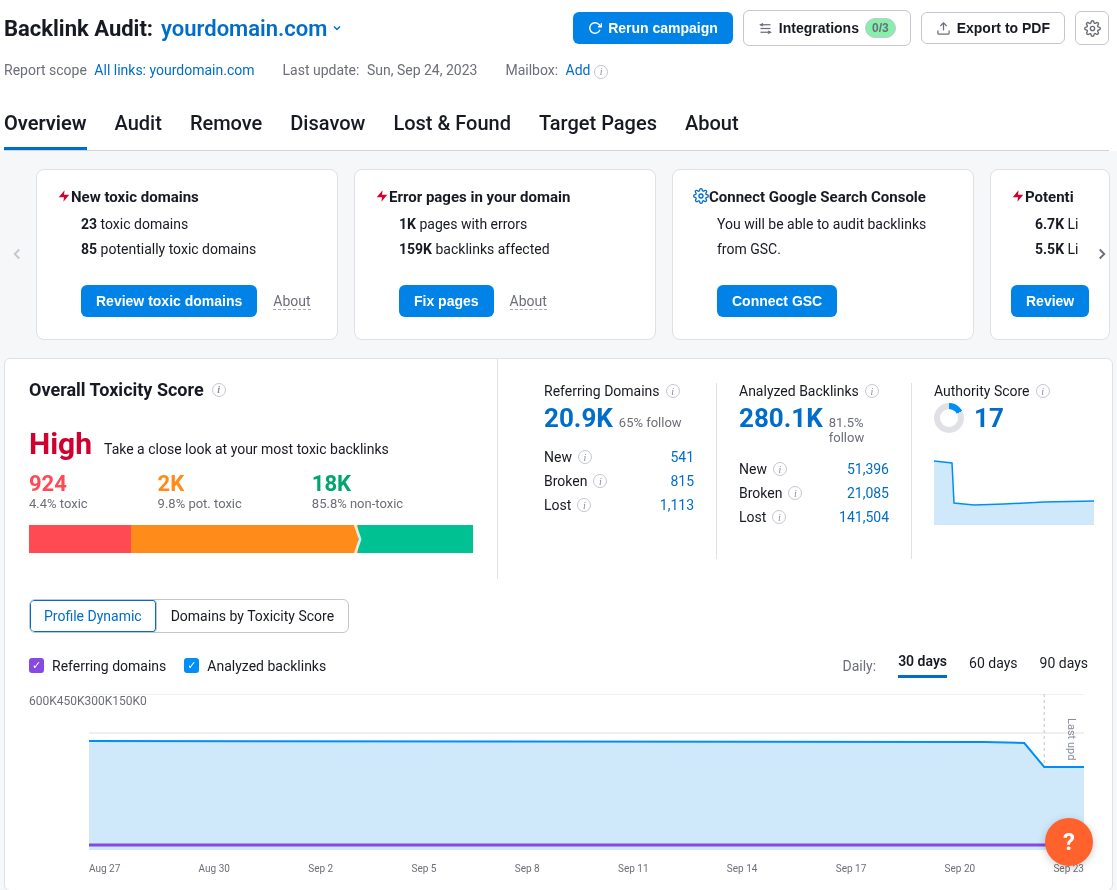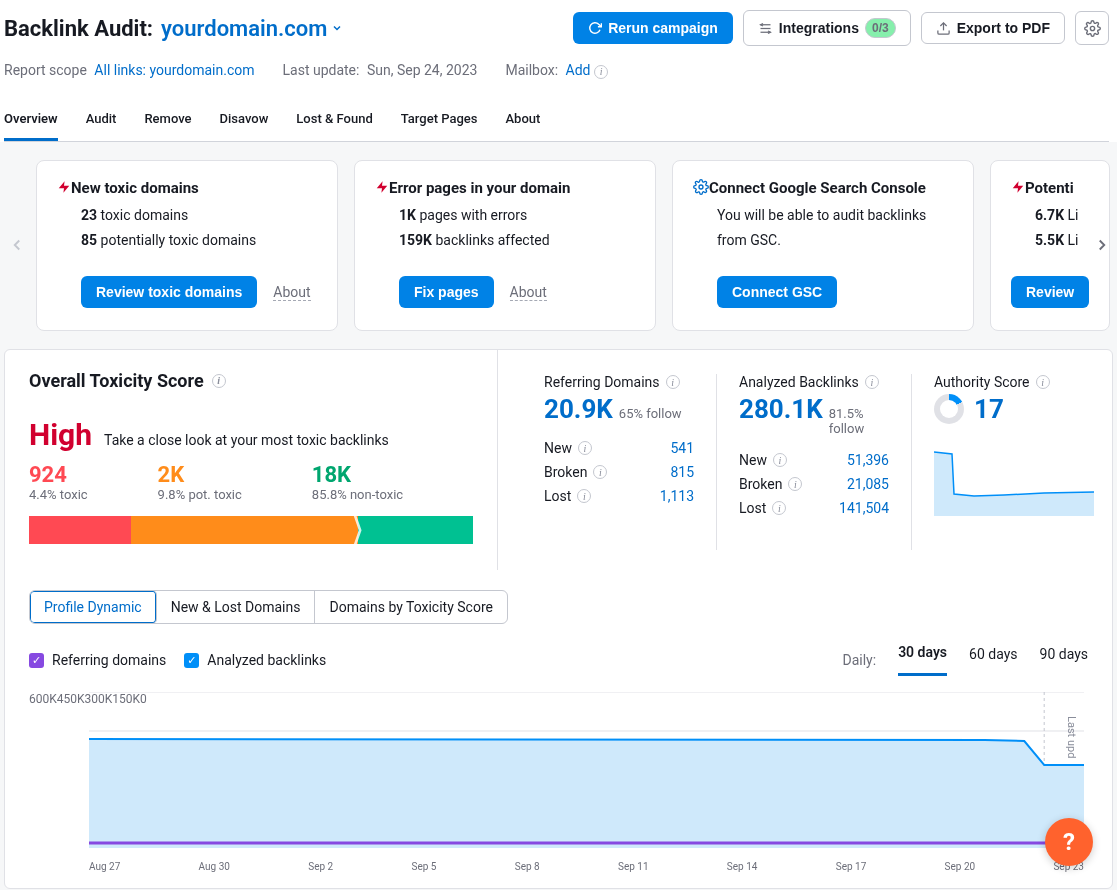--- a/index.html
+++ b/index.html
@@ -11,21 +11,21 @@
 .page-title .domain{color:#006dca;font-weight:600;display:inline-flex;align-items:center;gap:4px}
 .header-actions{margin-left:auto;display:flex;align-items:center;gap:10px}
 .btn{display:inline-flex;align-items:center;gap:6px;border-radius:6px;padding:7px 14px;font-size:14px;font-weight:600;cursor:pointer;border:1px solid transparent;white-space:nowrap}
 .btn-primary{background:#0082e6;color:#fff}
 .btn-secondary{background:#fff;color:#171a22;border-color:#c4c7cf}
 .btn-secondary .pill{background:#86efac;border:1px solid #c4c7cf;border-radius:10px;padding:2px 6px;font-size:12px;font-weight:600;color:#6c6e79}
 .icon-btn{width:34px;height:34px;display:inline-flex;align-items:center;justify-content:center;border:1px solid #c4c7cf;border-radius:6px;background:#fff;cursor:pointer}
 .meta-row{display:flex;align-items:flex-start;gap:28px;font-size:14px;color:#6c6e79;margin-top:16px}
 .meta-row .lbl{margin-right:4px}
 .tabs{display:flex;gap:28px;border-bottom:1px solid #d1d4db;margin-top:22px}
-.tab{padding:10px 0 12px;font-size:13px;color:#171a22;cursor:pointer;font-weight:500}
+.tab{padding:10px 0 12px;font-size:20px;color:#171a22;cursor:pointer;font-weight:500}
 .tab.active{color:#171a22;font-weight:600;border-bottom:3px solid #006dca}
 .cards-row{display:flex;gap:16px;padding:18px 12px 18px 36px;align-items:stretch;position:relative}
 .carousel-arrow{position:absolute;top:50%;transform:translateY(-50%);color:#c4c7cf;cursor:pointer}
 .carousel-arrow.left{left:8px}
 .carousel-arrow.right{right:6px}
 .card{background:#fff;border:1px solid #e0e1e6;border-radius:8px;padding:18px 20px 22px;width:302px;flex:0 0 auto;position:relative;display:flex;flex-direction:column}
 .card-head{display:flex;align-items:flex-start;font-weight:700;font-size:15px}
 .card-head .bolt{color:#d1002f}
 .card-lines{margin-top:6px;padding-left:24px;font-size:14px;line-height:1.85}
 .card-lines b{font-weight:700}
@@ -73,21 +73,21 @@
 .chart-tabs .ct:last-child{border-right:none}
 .chart-tabs .ct.active{color:#006dca;box-shadow:inset 0 0 0 1px #006dca;border-radius:4px}
 .legend-row{display:flex;align-items:center;margin-top:20px}
 .legend{display:flex;gap:18px;align-items:center}
 .chk{display:flex;align-items:center;gap:8px;font-size:14px}
 .chk .box{width:15px;height:15px;border-radius:3px;display:inline-flex;align-items:center;justify-content:center;color:#fff;font-size:11px}
 .chk.purple .box{background:#8649e1}
 .chk.blue .box{background:#008ff8}
 .range-sel{margin-left:auto;display:flex;align-items:center;gap:22px;font-size:14px}
 .range-sel .lbl{color:#6c6e79}
-.range-sel .opt{cursor:pointer;padding-bottom:13px}
+.range-sel .opt{cursor:pointer;padding-bottom:6px}
 .range-sel .opt.active{color:#171a22;border-bottom:3px solid #006dca;font-weight:600}
 .chart-area{margin-top:16px;position:relative;height:180px}
 .y-axis{position:absolute;left:0;top:0;bottom:24px;width:56px;display:flex;flex-direction:row;justify-content:space-between;text-align:right;font-size:12px;color:#6c6e79}
 .plot{position:absolute;left:60px;right:4px;top:0;bottom:24px}
 .x-axis{position:absolute;left:60px;right:4px;bottom:0;display:flex;justify-content:space-between;font-size:10px;color:#6c6e79}
 .last-upd{position:absolute;right:10px;top:24px;writing-mode:vertical-rl;font-size:11px;color:#898d9a}
 .help-fab{position:fixed;right:24px;bottom:24px;width:48px;height:48px;border-radius:50%;background:#ff622d;color:#fff;display:flex;align-items:center;justify-content:center;font-size:24px;font-weight:700;cursor:pointer;box-shadow:0 2px 8px rgba(0,0,0,.2)}
 svg{display:block}
 </style>
 </head>
@@ -362,21 +362,20 @@
           <path d="M0 6 L18 8 L20 48 L40 50 L70 49 L110 47 L160 46 L160 70 L0 70 Z" fill="#cfe9fb"></path>
           <path d="M0 6 L18 8 L20 48 L40 50 L70 49 L110 47 L160 46" fill="none" stroke="#008ff8" stroke-width="1.5"></path>
         </svg>
       </div>
     </div>
   </div>
 
   <div class="chart-section">
     <div class="chart-tabs">
       <div class="ct active">Profile Dynamic</div>
-      <div class="ct">New &amp; Lost Domains</div>
       <div class="ct">Domains by Toxicity Score</div>
     </div>
     <div class="legend-row">
       <div class="legend">
         <label class="chk purple">
             <span class="box">✓</span>
             <span>Referring domains</span>
           </label>
         <label class="chk blue">
             <span class="box">✓</span>

